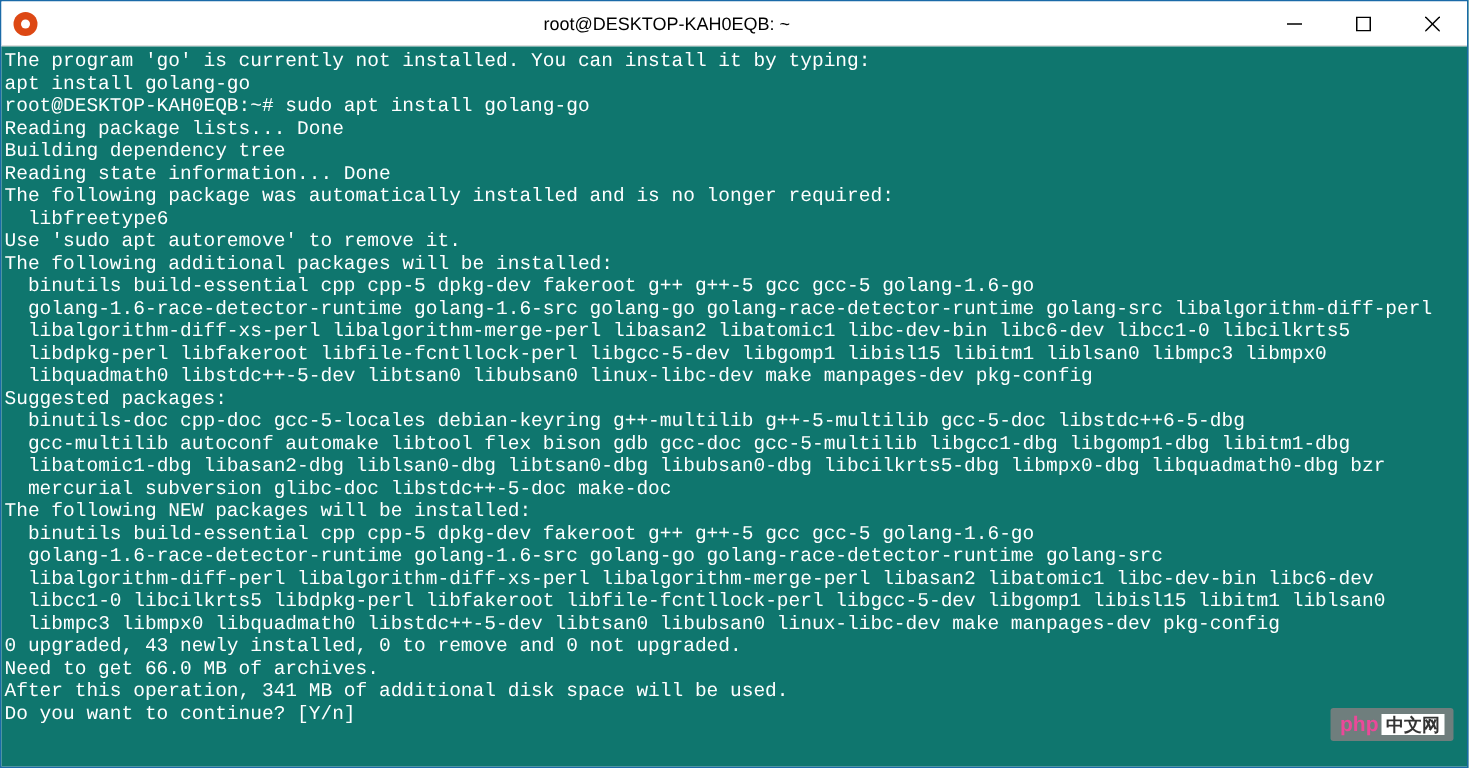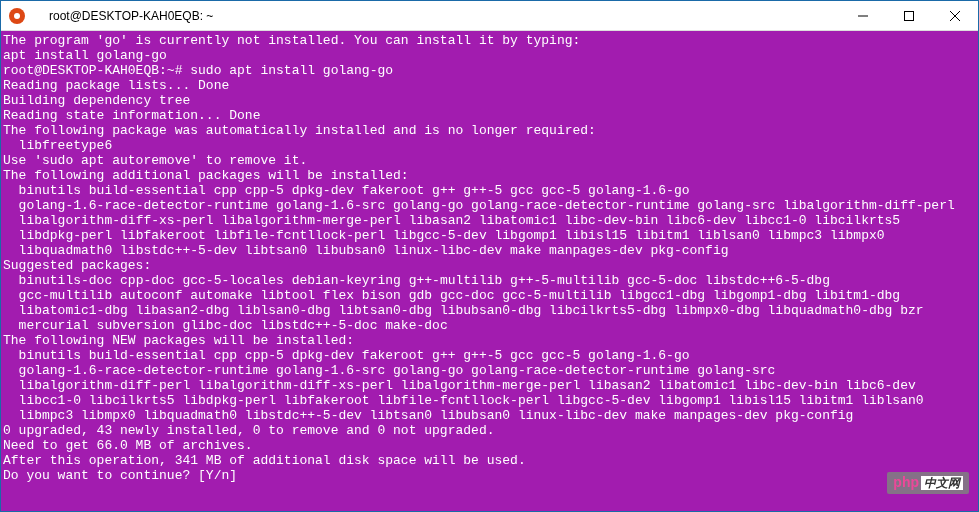--- a/index.html
+++ b/index.html
@@ -45,20 +45,21 @@
       height: 6px;
       background: #fff;
       border-radius: 50%;
     }
     .titlebar-title {
       margin-left: 24px;
       font-size: 12px;
       font-family: "Segoe UI", Tahoma, sans-serif;
       color: #000;
       flex: 1;
+      text-align: center;
     }
     .titlebar-controls {
       display: flex;
       height: 100%;
     }
     .titlebar-btn {
       width: 46px;
       height: 100%;
       display: flex;
       align-items: center;
@@ -66,21 +67,21 @@
       background: transparent;
       border: none;
       cursor: pointer;
     }
     .titlebar-btn svg {
       width: 10px;
       height: 10px;
     }
     .terminal {
       flex: 1;
-      background: #a21caf;
+      background: #0f766e;
       color: #fff;
       font-size: 13px;
       line-height: 15px;
       padding: 2px;
       overflow: hidden;
       white-space: pre;
       font-family: "SimSun", "Consolas", "Courier New", monospace;
       letter-spacing: 0px;
     }
     .terminal-line {
@@ -101,21 +102,20 @@
     }
     .watermark .php {
       color: #ec4899;
     }
     .watermark .cn {
       background: #fff;
       color: #333;
       padding: 0 3px;
       margin-left: 2px;
       font-size: 12px;
-      font-style: italic;
     }
   </style>
 </head>
 <body>
 
 <div class="window">
   <div class="titlebar">
     <div class="titlebar-icon"></div>
     <div class="titlebar-title">root@DESKTOP-KAH0EQB: ~</div>
     <div class="titlebar-controls">

